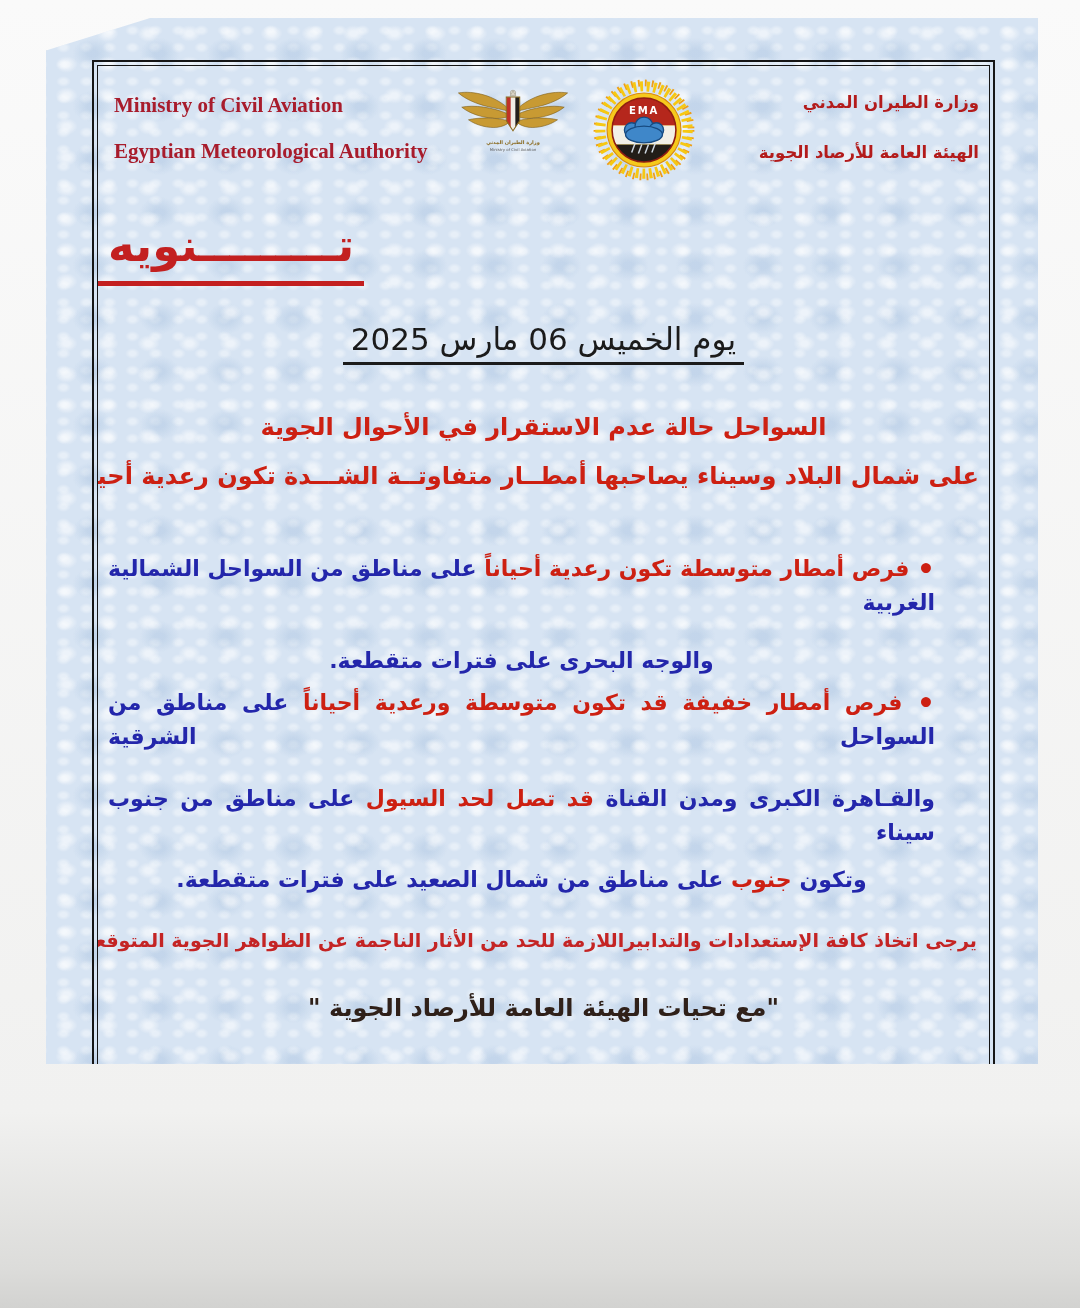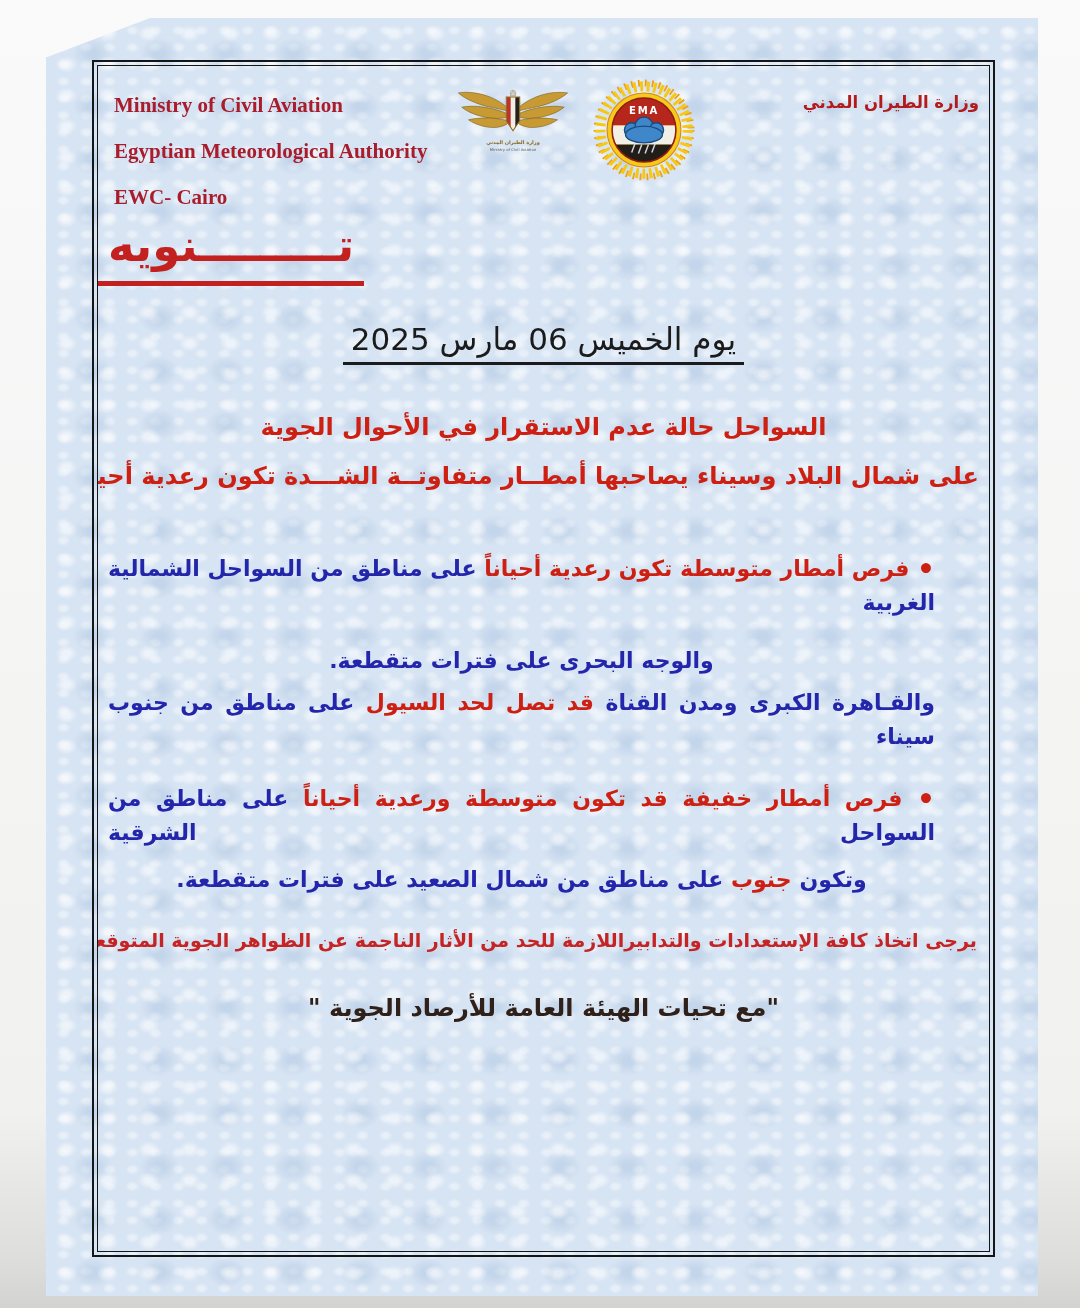--- a/index.html
+++ b/index.html
@@ -17,21 +17,21 @@
   }
   html,body{margin:0;padding:0;}
   body{
     width:1080px;height:1308px;
     background:linear-gradient(#fafafa 0%, #f1f1f0 85%, #dcdcda 97%, #d2d2d0 100%);
     font-family:"DejaVu Sans", sans-serif;
     overflow:hidden;
   }
   .photo{position:relative;width:1080px;height:1308px;}
   .page{
-    position:absolute;left:46px;top:18px;width:992px;height:1278px;
+    position:absolute;left:46px;top:18px;width:992px;height:1046px;
     background-color:var(--page-bg);
     background-image:
       radial-gradient(rgba(255,255,255,0.55) 12%, rgba(255,255,255,0) 38%),
       radial-gradient(rgba(150,180,215,0.30) 10%, rgba(150,180,215,0) 42%),
       radial-gradient(rgba(255,255,255,0.40) 18%, rgba(255,255,255,0) 45%);
     background-size:41px 31px, 67px 53px, 23px 17px;
     background-position:0 0, 13px 9px, 6px 4px;
     clip-path:polygon(0 3.1%, 10.5% 0, 100% 0, 100% 100%, 0 100%);
     box-shadow:0 4px 8px rgba(0,0,0,0.18);
   }
@@ -109,21 +109,20 @@
 <body>
 
 <div class="photo">
   <div class="page">
     <div class="frame">
       <div class="frame-in">
 
         <div class="hdr-en">
           <div>Ministry of Civil Aviation</div>
           <div>Egyptian Meteorological Authority</div>
-          <div>EWC- Cairo</div>
         </div>
 
         <div class="logo-ministry">
           <svg viewBox="0 0 150 100">
             <g>
               <g id="wR" fill="#c89a33" stroke="#7c5c1b" stroke-width="0.7">
                 <path d="M80,32 C97,16 122,10 140,13 C131,21 118,26 106,29 C97,31 86,33 80,35 Z"></path>
                 <path d="M81,38 C99,30 122,27 136,30 C126,38 112,42 100,43 C92,44 84,43 81,41 Z"></path>
                 <path d="M81,46 C97,42 116,42 128,45 C118,52 104,55 94,54 C88,53 83,51 81,49 Z"></path>
               </g>
@@ -176,20 +175,21 @@
                 <line x1="60" y1="62" x2="57" y2="70"></line>
               </g>
             </g>
             <circle cx="50" cy="50" r="28.5" fill="none" stroke="#8f1d12" stroke-width="1.4"></circle>
             <text x="50" y="36" text-anchor="middle" font-size="9" fill="#ffffff" font-weight="bold" letter-spacing="1.5">EMA</text>
           </svg>
         </div>
 
         <div class="hdr-ar">
           <div>وزارة الطيران المدني</div>
+          <div>الهيئة العامة للأرصاد الجوية</div>
         </div>
 
         <div class="title-row">
           <span class="title-text">تـــــــــنويه</span>
         </div>
 
         <div class="date-row">
           <span class="date-text">يوم الخميس 06 مارس 2025</span>
         </div>
 
@@ -204,28 +204,28 @@
             <span class="seg-red">فرص أمطار متوسطة تكون رعدية أحياناً </span>
             <span class="seg-blue">على مناطق من السواحل الشمالية الغربية</span>
           </div>
           <div class="b-line cline">
             <span class="seg-blue">والوجه البحرى على فترات متقطعة.</span>
           </div>
         </div>
 
         <div class="bullet bullet-2">
           <div class="b-line jline">
+            <span class="marker">•</span>
+            <span class="seg-red">فرص أمطار خفيفة قد تكون متوسطة ورعدية أحياناً </span>
+            <span class="seg-blue">على مناطق من السواحل الشرقية</span>
+          </div>
+          <div class="b-line jline">
             <span class="seg-blue">والقـاهرة الكبرى ومدن القناة </span>
             <span class="seg-red">قد تصل لحد السيول </span>
             <span class="seg-blue">على مناطق من جنوب سيناء</span>
-          </div>
-          <div class="b-line jline">
-            <span class="marker">•</span>
-            <span class="seg-red">فرص أمطار خفيفة قد تكون متوسطة ورعدية أحياناً </span>
-            <span class="seg-blue">على مناطق من السواحل الشرقية</span>
           </div>
           <div class="b-line cline">
             <span class="seg-blue">وتكون </span>
             <span class="seg-red">جنوب </span>
             <span class="seg-blue">على مناطق من شمال الصعيد على فترات متقطعة.</span>
           </div>
         </div>
 
         <div class="advisory">يرجى اتخاذ كافة الإستعدادات والتدابيراللازمة للحد من الأثار الناجمة عن الظواهر الجوية المتوقعة.</div>
 

